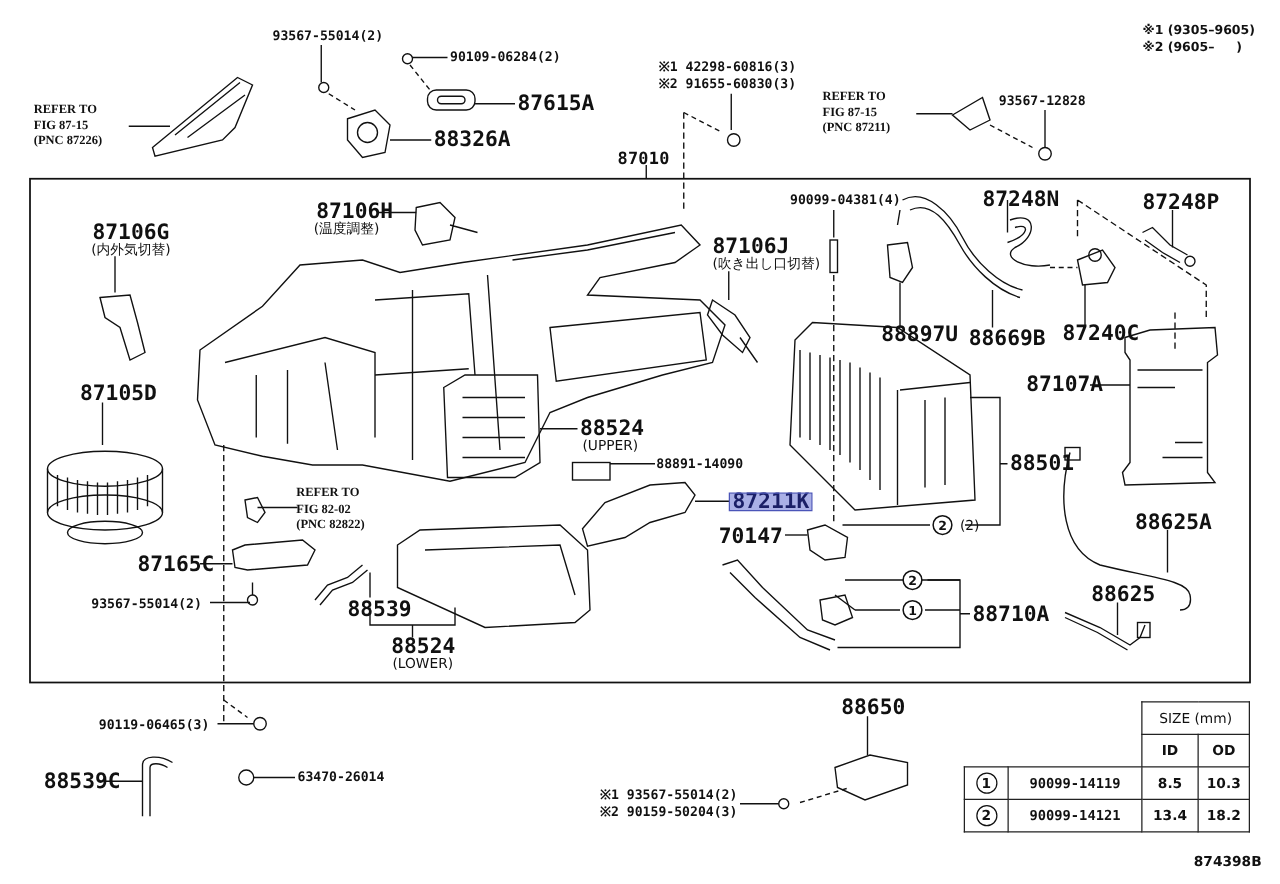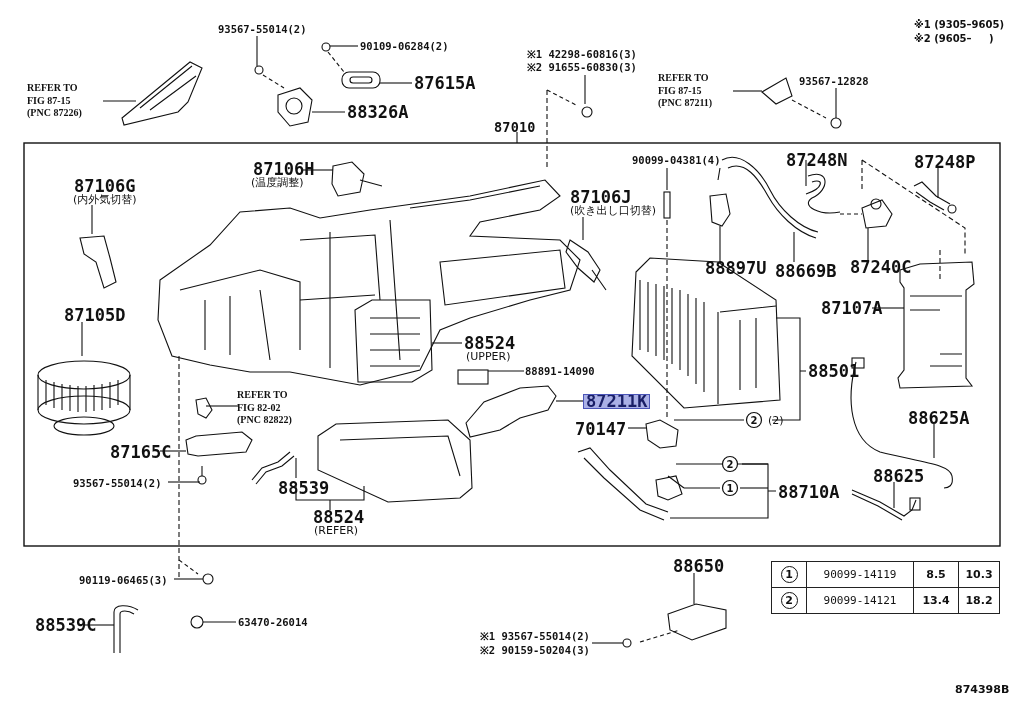--- a/index.html
+++ b/index.html
@@ -15,21 +15,21 @@
          white-space:nowrap; line-height:12px; color:#111; }
   .ref { position:absolute; font-family:"Liberation Serif", serif; font-weight:bold;
          font-size:10px; line-height:12.5px; white-space:pre; color:#111; }
   .note { position:absolute; font-family:"DejaVu Sans", sans-serif; font-size:10px;
           line-height:14px; white-space:pre; color:#111;font-weight:bold; }
   .hl { background:#aab0e6; outline:1px solid #4b55b8; color:#1a1f66; padding:0 2px; }
   table.size { position:absolute; left:771px; top:561px; border-collapse:collapse;
                font-family:"DejaVu Sans", sans-serif; font-size:11px; }
   table.size td { border:1.5px solid #222; text-align:center; height:25px; padding:0; }
   table.size td.blank { border:none; }
-  table.size td.pn { font-family:"DejaVu Sans Mono", monospace; font-weight:normal; width:106px;text-align:center; }
+  table.size td.pn { font-family:"DejaVu Sans Mono", monospace; font-weight:bold; width:106px;text-align:center; }
   table.size td.circ { width:34px; }
   table.size td.v { width:44px; font-weight:bold; }
   table.size td.v2 { width:40px; font-weight:bold; }
   .circle-num { display:inline-block; width:15px; height:15px; border:1.5px solid #111;
                 border-radius:50%; line-height:15px; font-size:11px; font-weight:bold; }
 </style>
 </head>
 <body>
 
 <div class="stage">
@@ -241,35 +241,44 @@
   <div class="lbl" style="left:808px;top:365px">88501</div>
   <div class="sub" style="left:768px;top:415px">(2)</div>
 
   <div class="ref" style="left:237px;top:389px">REFER TO
 FIG 82-02
 (PNC 82822)</div>
   <div class="lbl" style="left:110px;top:446px">87165C</div>
   <div class="lbl small" style="left:73px;top:477px">93567-55014(2)</div>
   <div class="lbl" style="left:278px;top:482px">88539</div>
   <div class="lbl" style="left:313px;top:511px">88524</div>
-  <div class="sub" style="left:314px;top:525px">(REFER)</div>
+  <div class="sub" style="left:314px;top:525px">(LOWER)</div>
 
   <div class="lbl" style="left:778px;top:486px">88710A</div>
   <div class="lbl" style="left:908px;top:412px">88625A</div>
   <div class="lbl" style="left:873px;top:470px">88625</div>
 
   <div class="lbl small" style="left:79px;top:574px">90119-06465(3)</div>
   <div class="lbl" style="left:35px;top:619px">88539C</div>
   <div class="lbl small" style="left:238px;top:616px">63470-26014</div>
   <div class="lbl" style="left:673px;top:560px">88650</div>
   <div class="lbl small" style="left:480px;top:630px">※1 93567-55014(2)</div>
   <div class="lbl small" style="left:480px;top:644px">※2 90159-50204(3)</div>
 
   <table class="size">
     <tbody>
+        <tr>
+      <td class="blank" colspan="2"></td>
+      <td colspan="2">SIZE (mm)</td>
+    </tr>
+    <tr>
+      <td class="blank" colspan="2"></td>
+      <td class="v">ID</td>
+      <td class="v2">OD</td>
+    </tr>
     <tr>
       <td class="circ"><span class="circle-num">1</span></td>
       <td class="pn">90099-14119</td>
       <td class="v">8.5</td>
       <td class="v2">10.3</td>
     </tr>
     <tr>
       <td class="circ"><span class="circle-num">2</span></td>
       <td class="pn">90099-14121</td>
       <td class="v">13.4</td>

